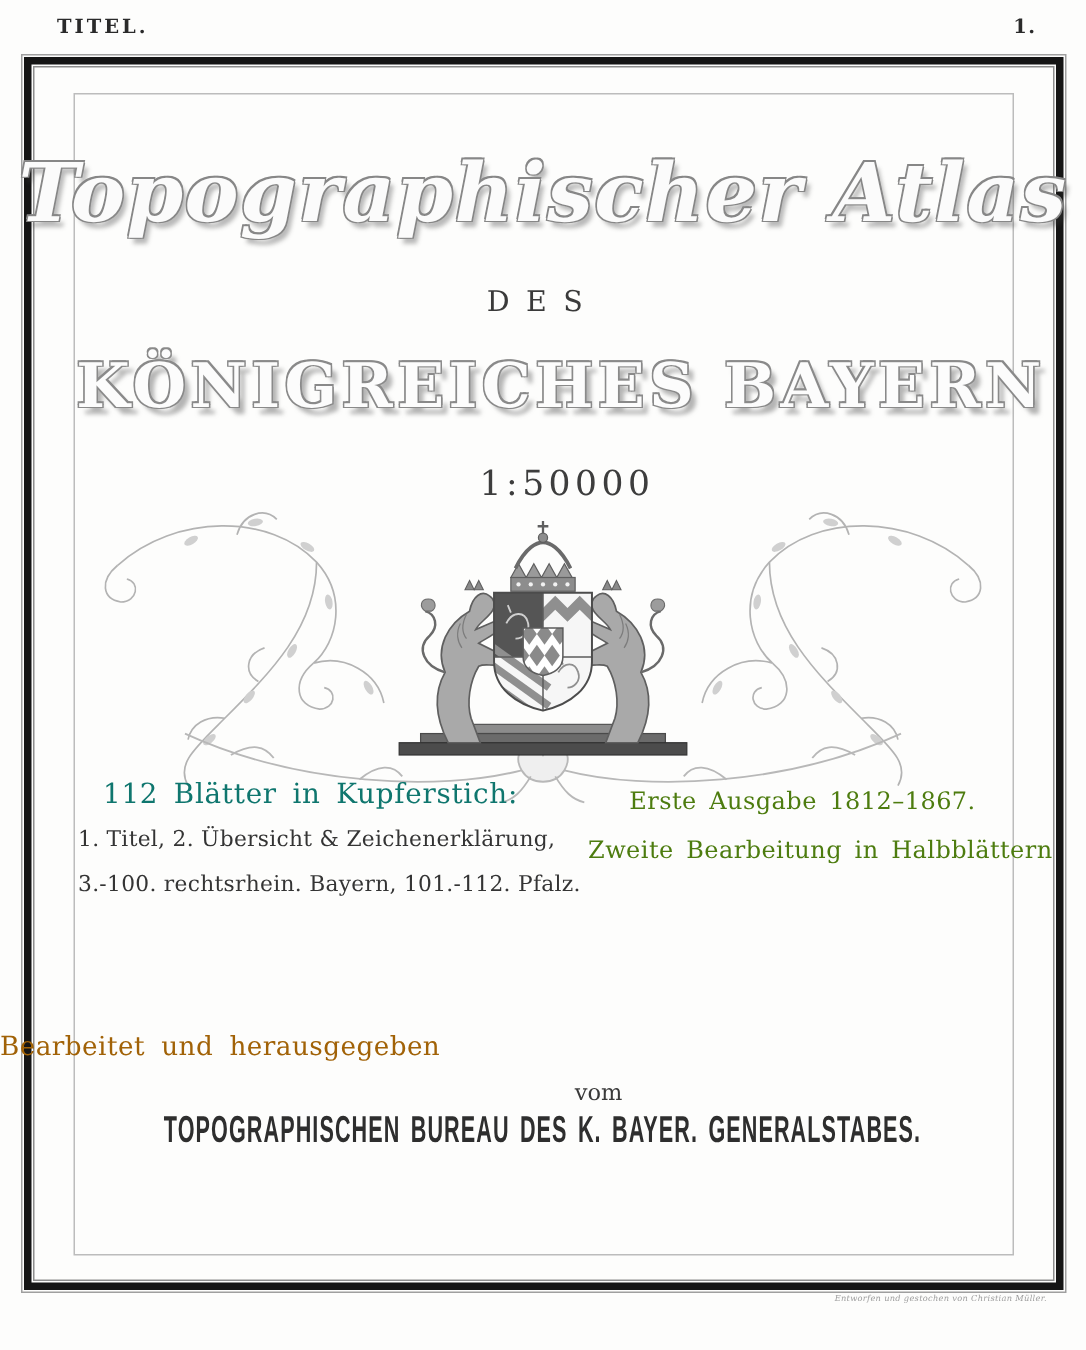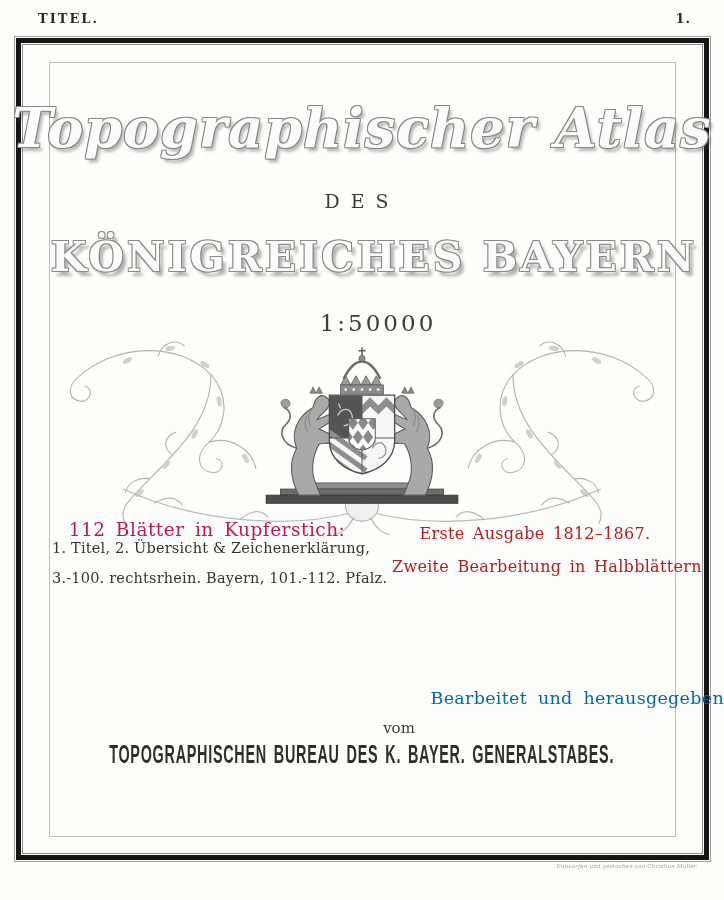--- a/index.html
+++ b/index.html
@@ -61,37 +61,38 @@
   
   .emblem{
     top:334px;left:50%;transform:translateX(-50%);
     width:620px;height:204px;
   }
   
   .left-block{
     top:519px;left:52px;width:310px;text-align:center;
   }
   .left-block .heading{
-    font-size:18.5px;letter-spacing:.5px;word-spacing:4px;color:#be185d;
+    font-size:18.5px;letter-spacing:.5px;word-spacing:4px;color:#0f766e;
+    margin-bottom:12px;
   }
   .left-block .line{
     font-size:14.5px;letter-spacing:.2px;color:#343434;margin-bottom:14px;
     white-space:nowrap;
   }
   .right-block{
     top:524px;left:392px;width:286px;text-align:center;
   }
   .right-block .line{
-    font-size:16px;letter-spacing:.3px;word-spacing:3px;color:#b91c1c;
+    font-size:16px;letter-spacing:.3px;word-spacing:3px;color:#4d7c0f;
     margin-bottom:14px;white-space:nowrap;
   }
   
   .imprint-1{
-    top:688px;left:0;width:100%;text-align:right;
-    font-size:17.5px;word-spacing:5px;letter-spacing:.3px;color:#0369a1;
+    top:688px;left:0;width:100%;text-align:left;
+    font-size:17.5px;word-spacing:5px;letter-spacing:.3px;color:#a16207;
   }
   .imprint-2{
     top:719px;left:0;width:100%;text-align:center;
     font-size:15px;color:#3a3a3a;padding-left:37px;
   }
   .imprint-3{
     top:740px;left:0;width:100%;text-align:center;white-space:nowrap;
   }
   .imprint-3 .condensed{
     display:inline-block;

